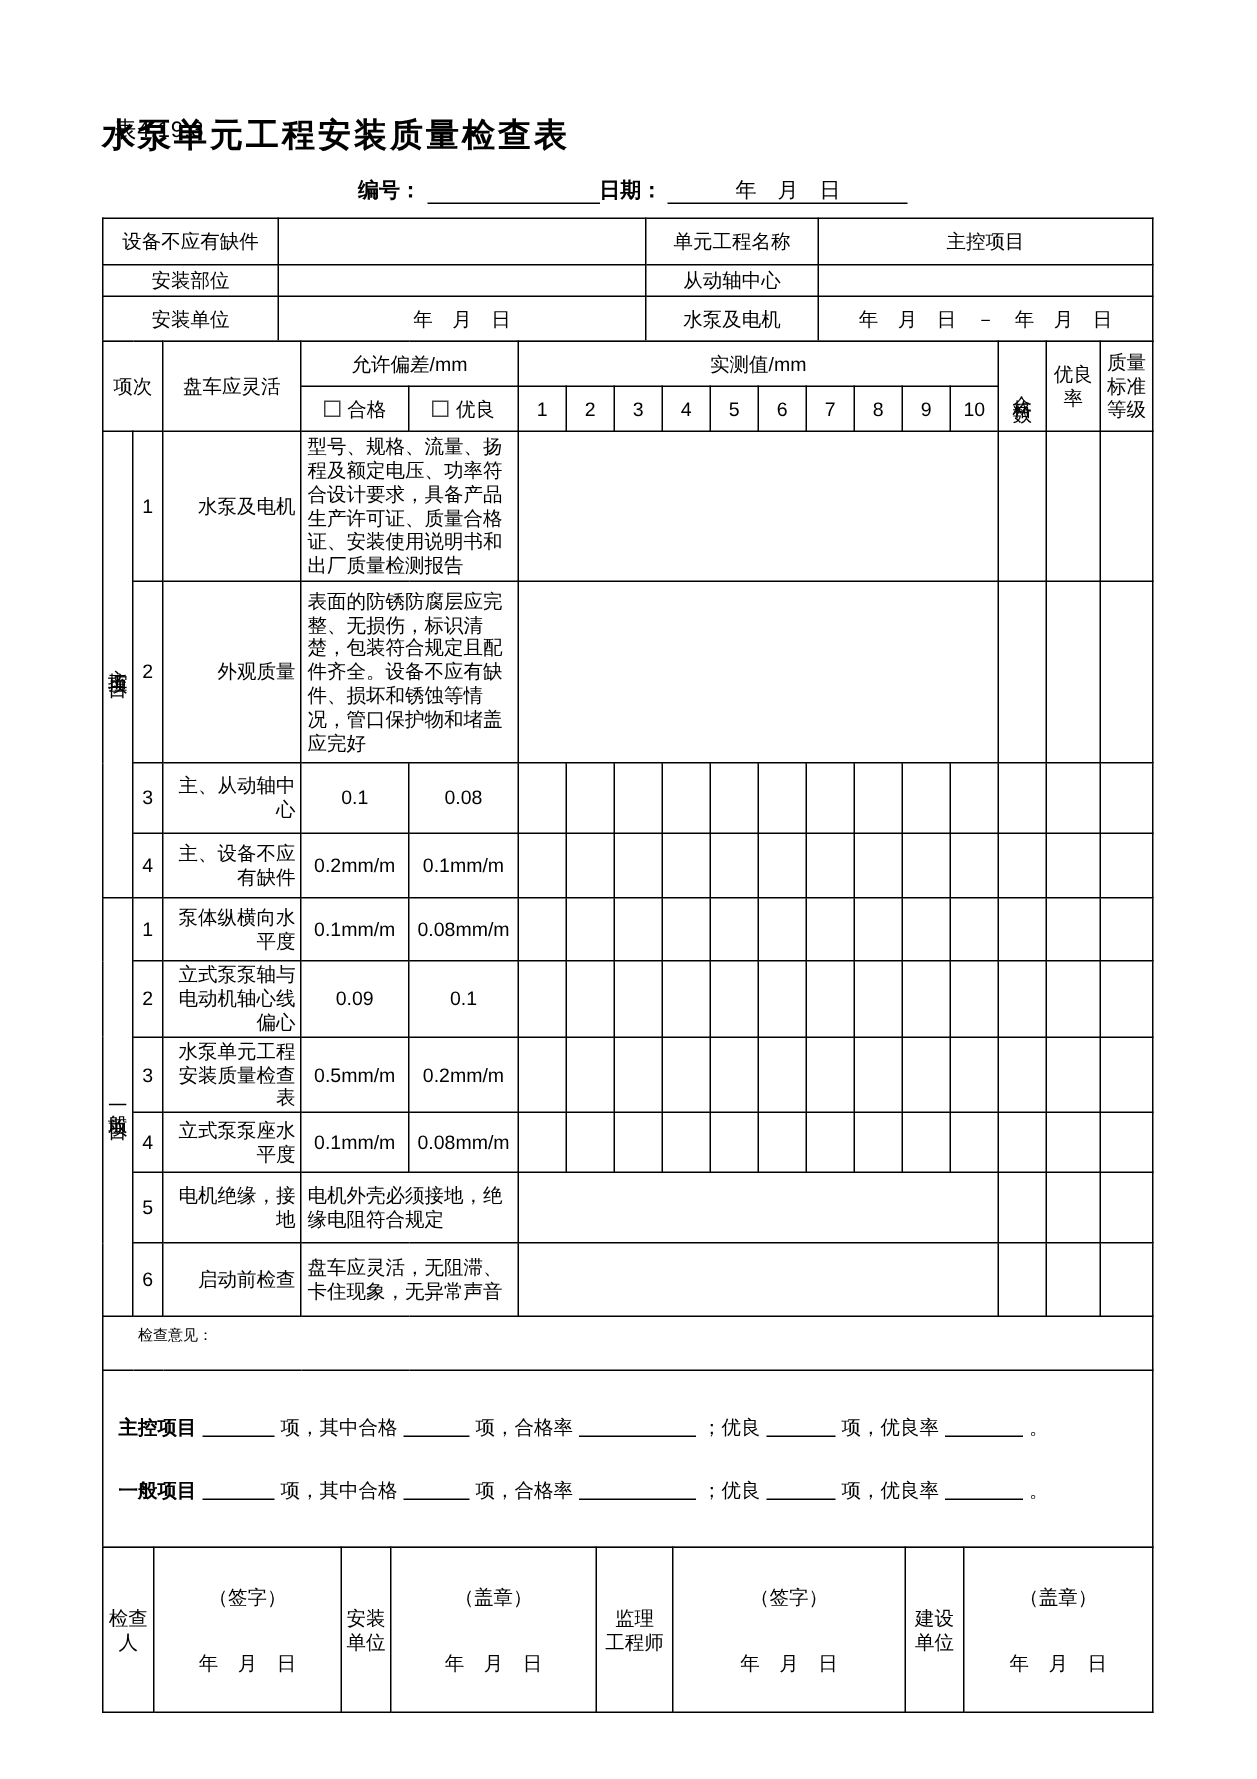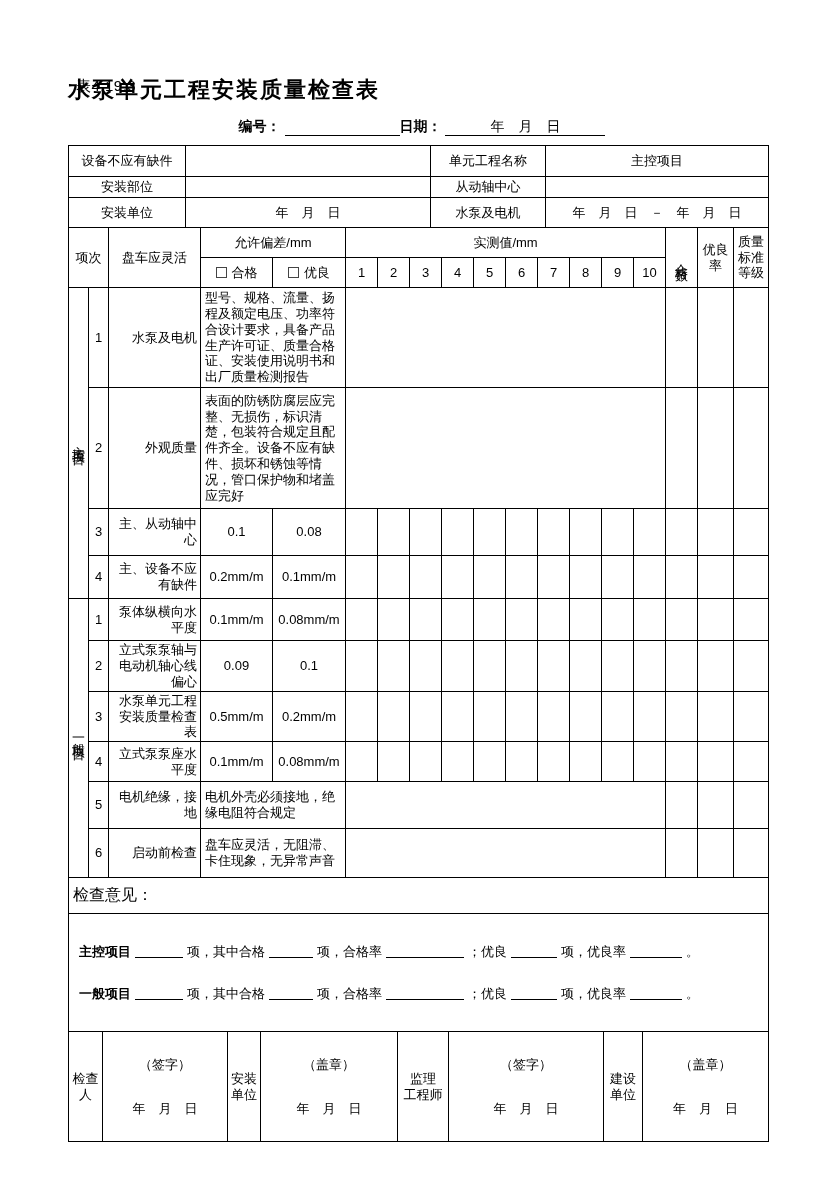--- a/index.html
+++ b/index.html
@@ -25,21 +25,21 @@
   td, th { border:1px solid #000; font-size:13px; font-weight:normal; text-align:center;
     vertical-align:middle; padding:1px 3px; overflow:hidden; line-height:1.22; }
   .left { text-align:right; }
   .desc { text-align:left; line-height:1.22; padding:2px 4px; }
   .vtext { writing-mode:vertical-lr; text-orientation:upright; letter-spacing:3px;
     display:inline-block; line-height:1; }
   .preline { white-space:pre-line; }
   .cb { display:inline-block; width:11px; height:11px; border:1px solid #444;
     margin-right:5px; vertical-align:-1px; background:#fff; }
 
-  .opinion-cell { text-align:left; vertical-align:top; font-size:16px; padding:7px 4px; }
+  .opinion-cell { text-align:left; vertical-align:top; font-size:10px; padding:7px 23px; }
   .summary-cell { text-align:left; vertical-align:middle; font-size:13px; padding:4px 6px 4px 10px; }
   .sum-line { margin:25px 0; white-space:nowrap; }
   .sblank { display:inline-block; border-bottom:1px solid #000; height:15px; vertical-align:-2px; margin:0 4px; }
   .s48{width:48px}.s44{width:44px}.s78{width:78px}.s46{width:46px}.s52{width:52px}
 
   .sig-pair .line2 { margin-top:28px; }
 </style>
 </head>
 <body>
 

